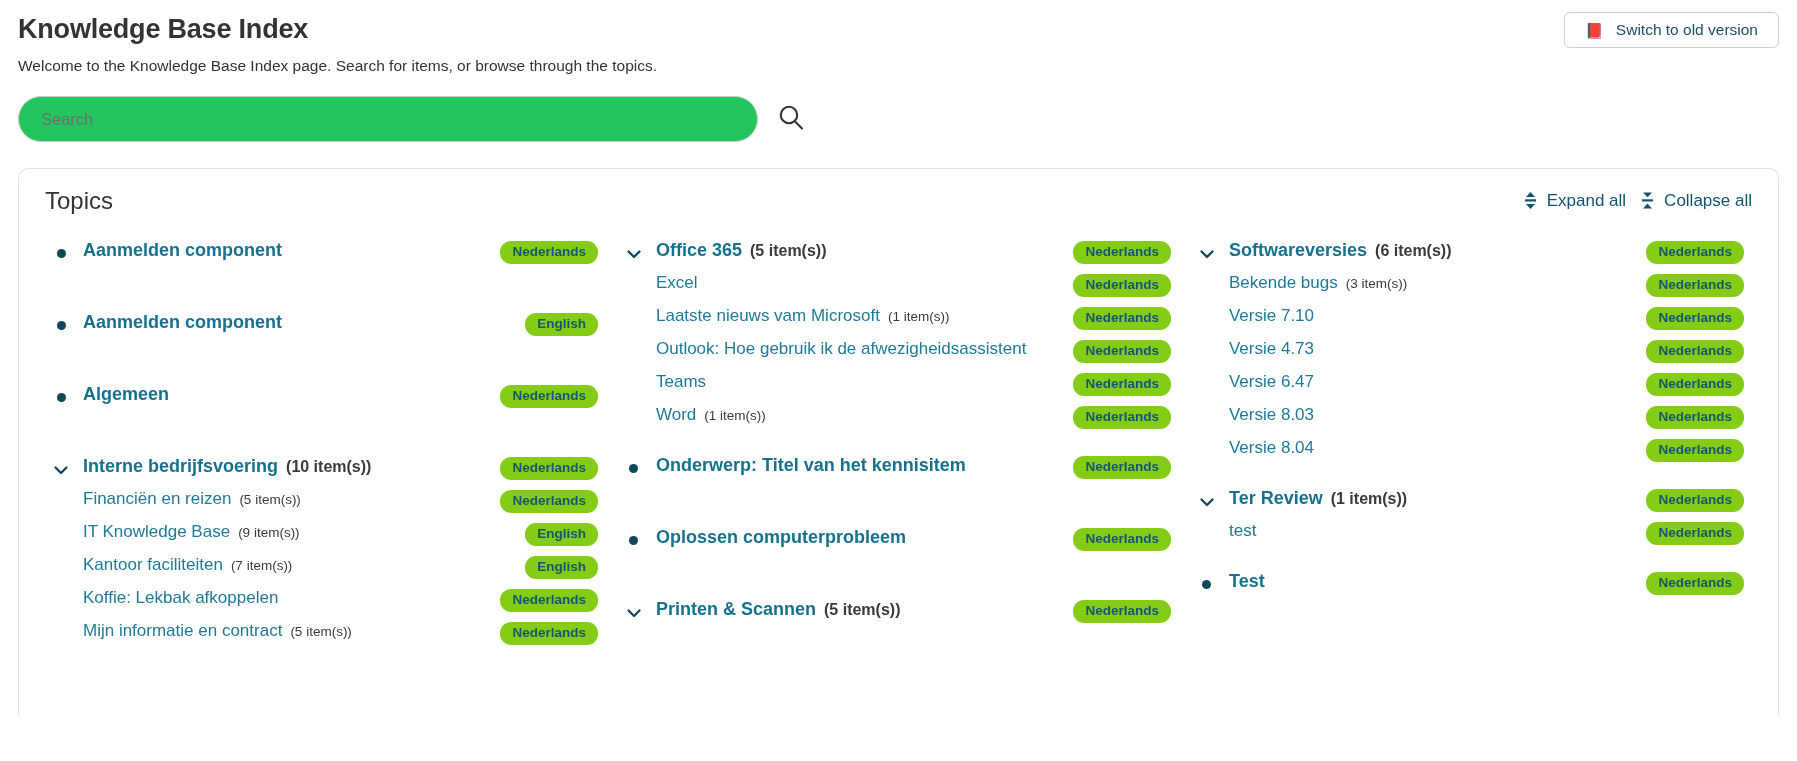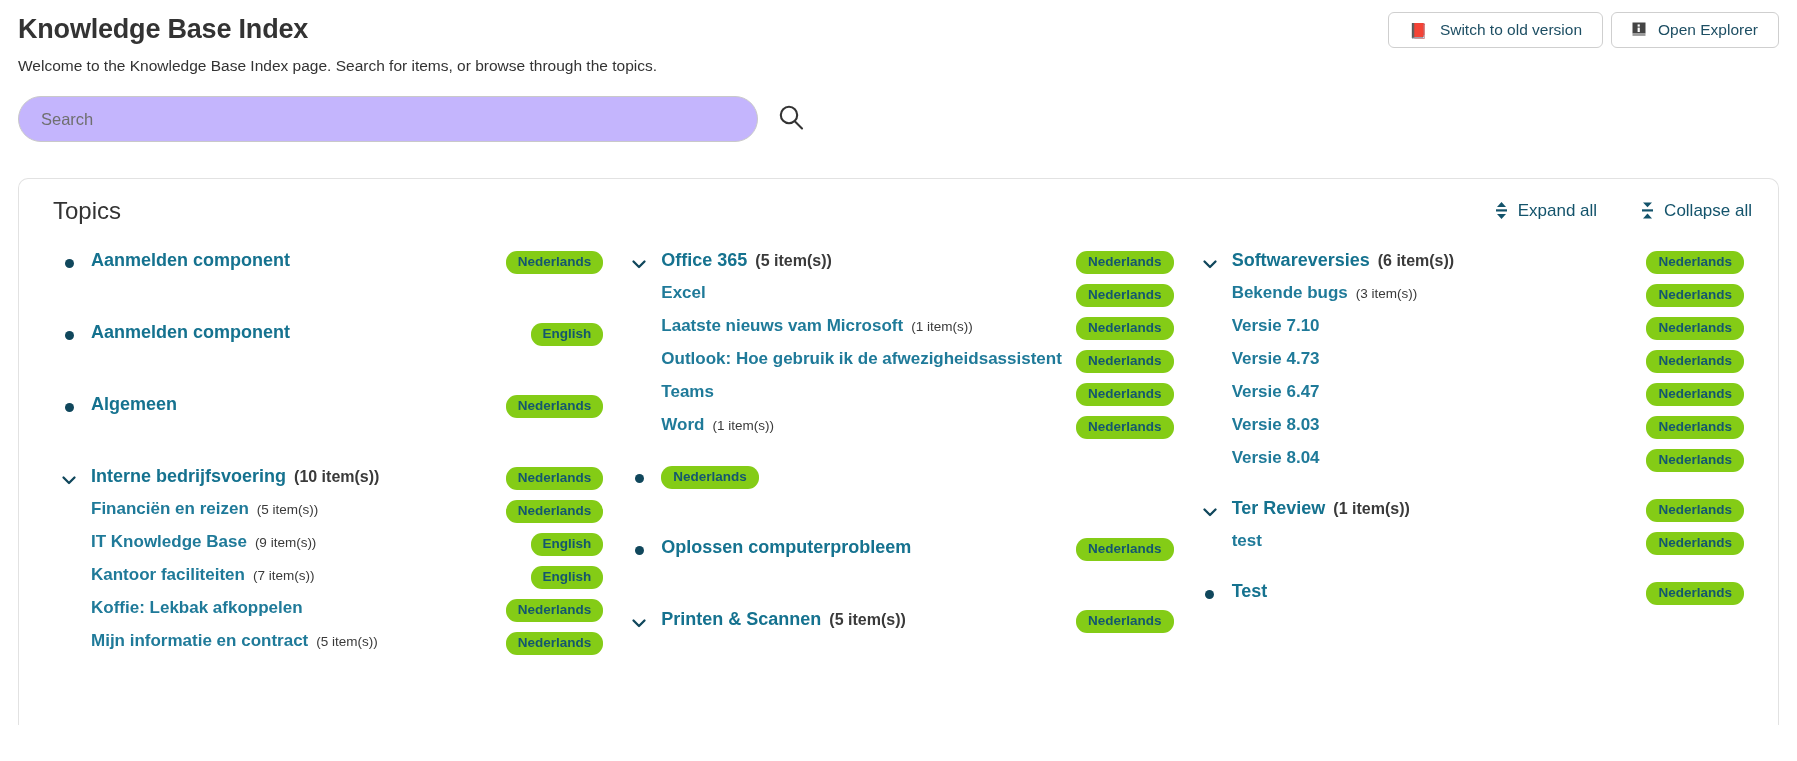--- a/index.html
+++ b/index.html
@@ -67,57 +67,56 @@
   }
   .search-input {
     width: 740px;
     height: 46px;
     border: 1px solid #c9c9c9;
     border-radius: 24px;
     padding: 0 22px;
     font-size: 16.5px;
     color: #333;
     font-family: "Liberation Sans", sans-serif;
-    background: #c4b5fd;
+    background: #22c55e;
     outline: none;
   }
   .search-input::placeholder { color: #6f6f6f; }
   .search-icon-btn {
     width: 34px; height: 34px;
     display: flex; align-items: center; justify-content: center;
     background: transparent; border: none; cursor: pointer;
     padding: 0;
   }
 
   
   .topics-card {
-    margin: 36px 18px 0 18px;
+    margin: 26px 18px 0 18px;
     border: 1px solid #e2e2e2;
     border-bottom: none;
     border-radius: 10px 10px 0 0;
     background: #ffffff;
     height: 547px;
     overflow: hidden;
     position: relative;
-    padding-left: 8px;
   }
   .topics-head {
     display: flex;
     align-items: center;
     justify-content: space-between;
     padding: 17px 26px 0 26px;
   }
   .topics-title {
     font-size: 24px;
     color: #333333;
     font-weight: normal;
     margin: 0;
     line-height: 30px;
   }
-  .topics-tools { display: flex; gap: 44px; align-items: flex-end; }
+  .topics-tools { display: flex; gap: 15px; align-items: flex-end; }
   .tool-btn {
     display: inline-flex;
     align-items: center;
     gap: 10px;
     background: none;
     border: none;
     padding: 0;
     cursor: pointer;
     font-size: 17px;
     color: #13536b;
@@ -166,21 +165,21 @@
   }
   a.topic-link {
     color: #15728f;
     text-decoration: none;
     font-size: 18px;
     font-weight: bold;
     line-height: 24px;
     cursor: pointer;
   }
   a.topic-link.child {
-    font-weight: bold;
+    font-weight: normal;
     font-size: 17px;
     color: #1f7a99;
     line-height: 24px;
   }
   .count {
     font-size: 16px;
     color: #3a3a3a;
     font-weight: bold;
     white-space: nowrap;
   }
@@ -215,31 +214,20 @@
 <div class="page">
 
   <div class="header">
     <h1 class="page-title">Knowledge Base Index</h1>
     <p class="page-subtitle">Welcome to the Knowledge Base Index page. Search for items, or browse through the topics.</p>
 
     <div class="header-actions">
       <button class="hbtn">
         <span class="gl">📕</span>
         <span>Switch to old version</span>
-      </button>
-      <button class="hbtn">
-        <span class="gl">
-          <svg width="14" height="15" viewBox="0 0 14 15">
-            <rect x="0.5" y="0.5" width="13" height="11" fill="#444444"></rect>
-            <rect x="0.5" y="11.5" width="13" height="2.4" fill="#9a9a9a"></rect>
-            <rect x="5.6" y="2.4" width="2.2" height="2.2" fill="#ffffff"></rect>
-            <rect x="5.6" y="5.6" width="2.2" height="4.4" fill="#ffffff"></rect>
-          </svg>
-        </span>
-        <span>Open Explorer</span>
       </button>
     </div>
   </div>
 
   <div class="search-row">
     <input class="search-input" type="text" placeholder="Search" value="" style="">
     <button class="search-icon-btn">
       <span>
         <svg width="27" height="27" viewBox="0 0 27 27">
           <circle cx="11" cy="11" r="8.2" fill="none" stroke="#333333" stroke-width="2.1"></circle>
@@ -452,20 +440,23 @@
                 </div>
               </div>
             </div>
           </div>
           <div class="top-node collapsed-spacing">
             <div class="node group-row">
               <div class="marker">
                 <span class="bullet"></span>
               </div>
               <div class="node-body">
+                <div class="node-label">
+                  <a class="topic-link">Onderwerp: Titel van het kennisitem</a>
+                </div>
                 <span class="badge">Nederlands</span>
               </div>
             </div>
           </div>
           <div class="top-node collapsed-spacing">
             <div class="node group-row">
               <div class="marker">
                 <span class="bullet"></span>
               </div>
               <div class="node-body">

